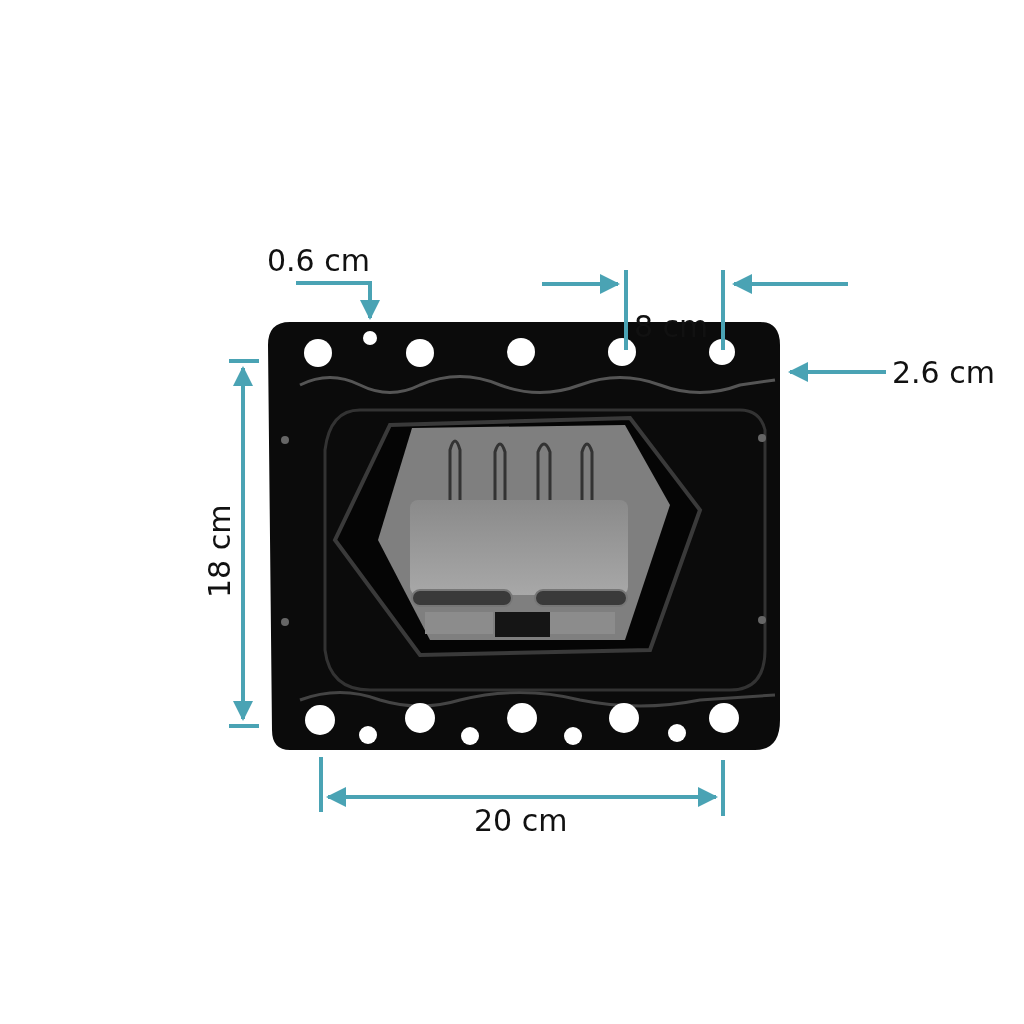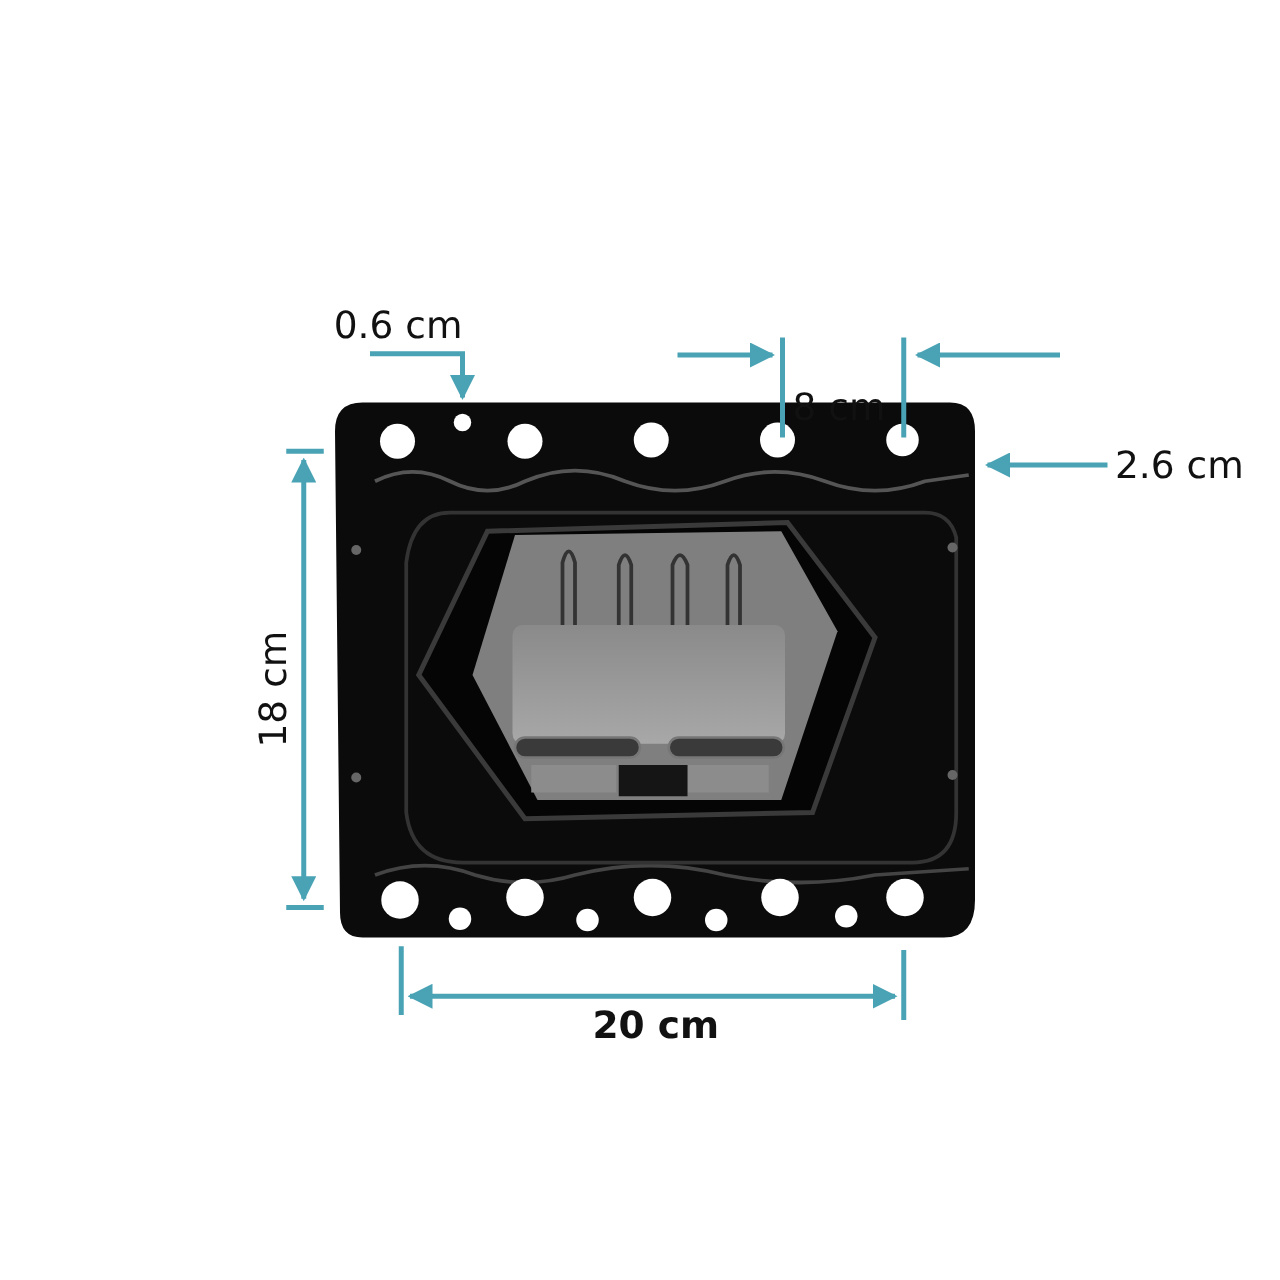--- a/index.html
+++ b/index.html
@@ -103,13 +103,13 @@
     <line x1="321" y1="757" x2="321" y2="812"></line>
     <line x1="723" y1="760" x2="723" y2="816"></line>
     <line x1="328" y1="797" x2="716" y2="797" marker-start="url(#arrow)" marker-end="url(#arrow)"></line>
   </g>
 </svg>
 
 <div class="label" style="left:267px;top:246px;">0.6 cm</div>
 <div class="label" style="left:634px;top:268px;margin-top:44px;">8 cm</div>
 <div class="label" style="left:892px;top:358px;">2.6 cm</div>
 <div class="vlabel" style="left:175px;top:538px;width:90px;text-align:center;">18 cm</div>
-<div class="label" style="left:474px;top:806px;font-weight:bold;">20 cm</div>
+<div class="label" style="left:474px;top:806px;">20 cm</div>
 
 </body></html>

